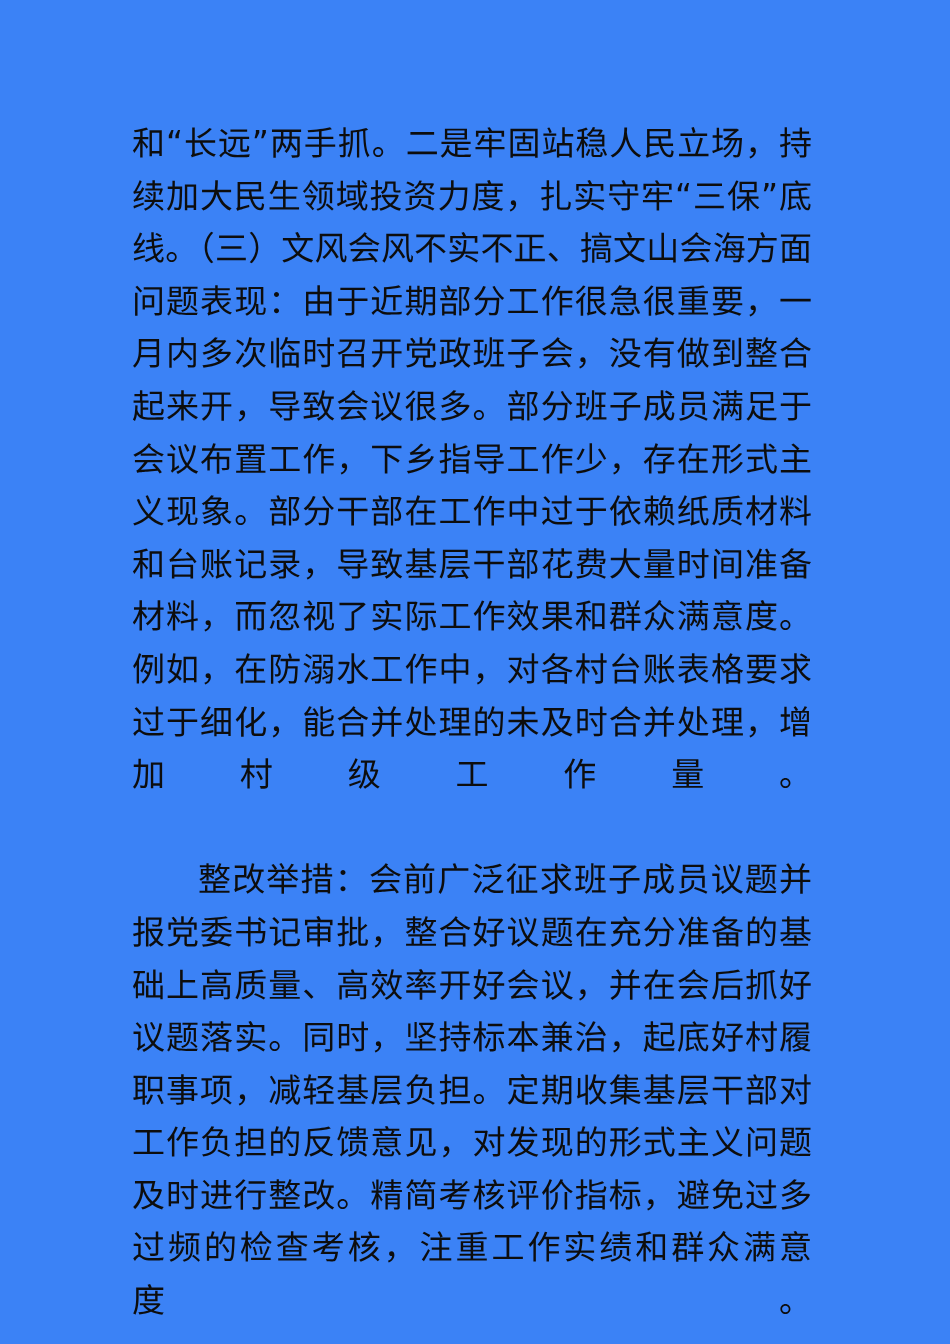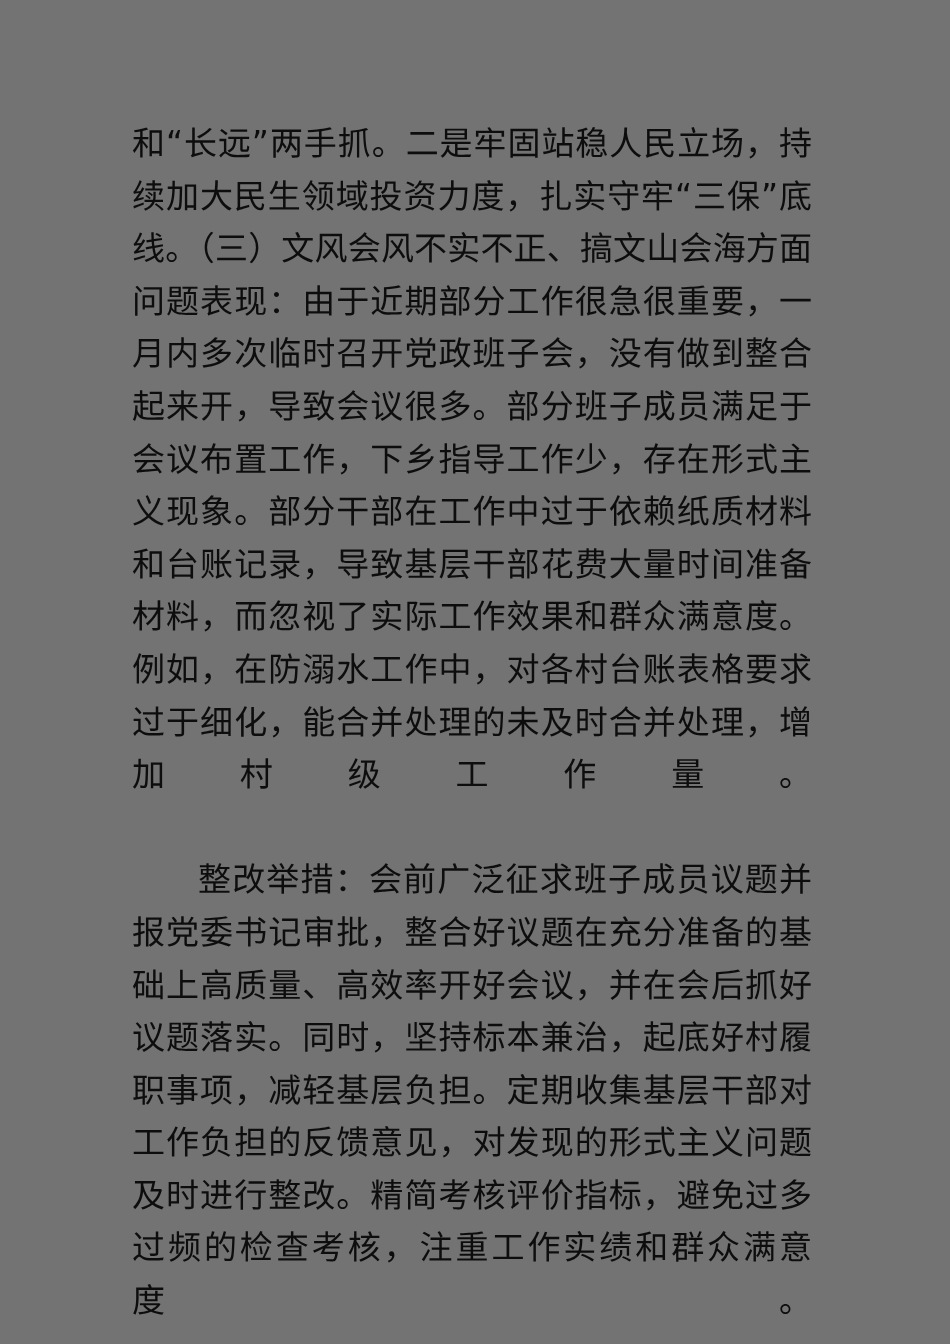--- a/index.html
+++ b/index.html
@@ -12,21 +12,21 @@
     width: 950px;
     height: 1344px;
     overflow: hidden;
     font-family: "DejaVu Sans", "Liberation Sans", sans-serif;
     color: #000000;
   }
   .page {
     position: relative;
     width: 950px;
     height: 1344px;
-    background: #737373;
+    background: #3b82f6;
     box-sizing: border-box;
   }
   .doc-body {
     position: absolute;
     left: 132px;
     top: 118px;
     width: 680px;
   }
   .para {
     margin: 0;

